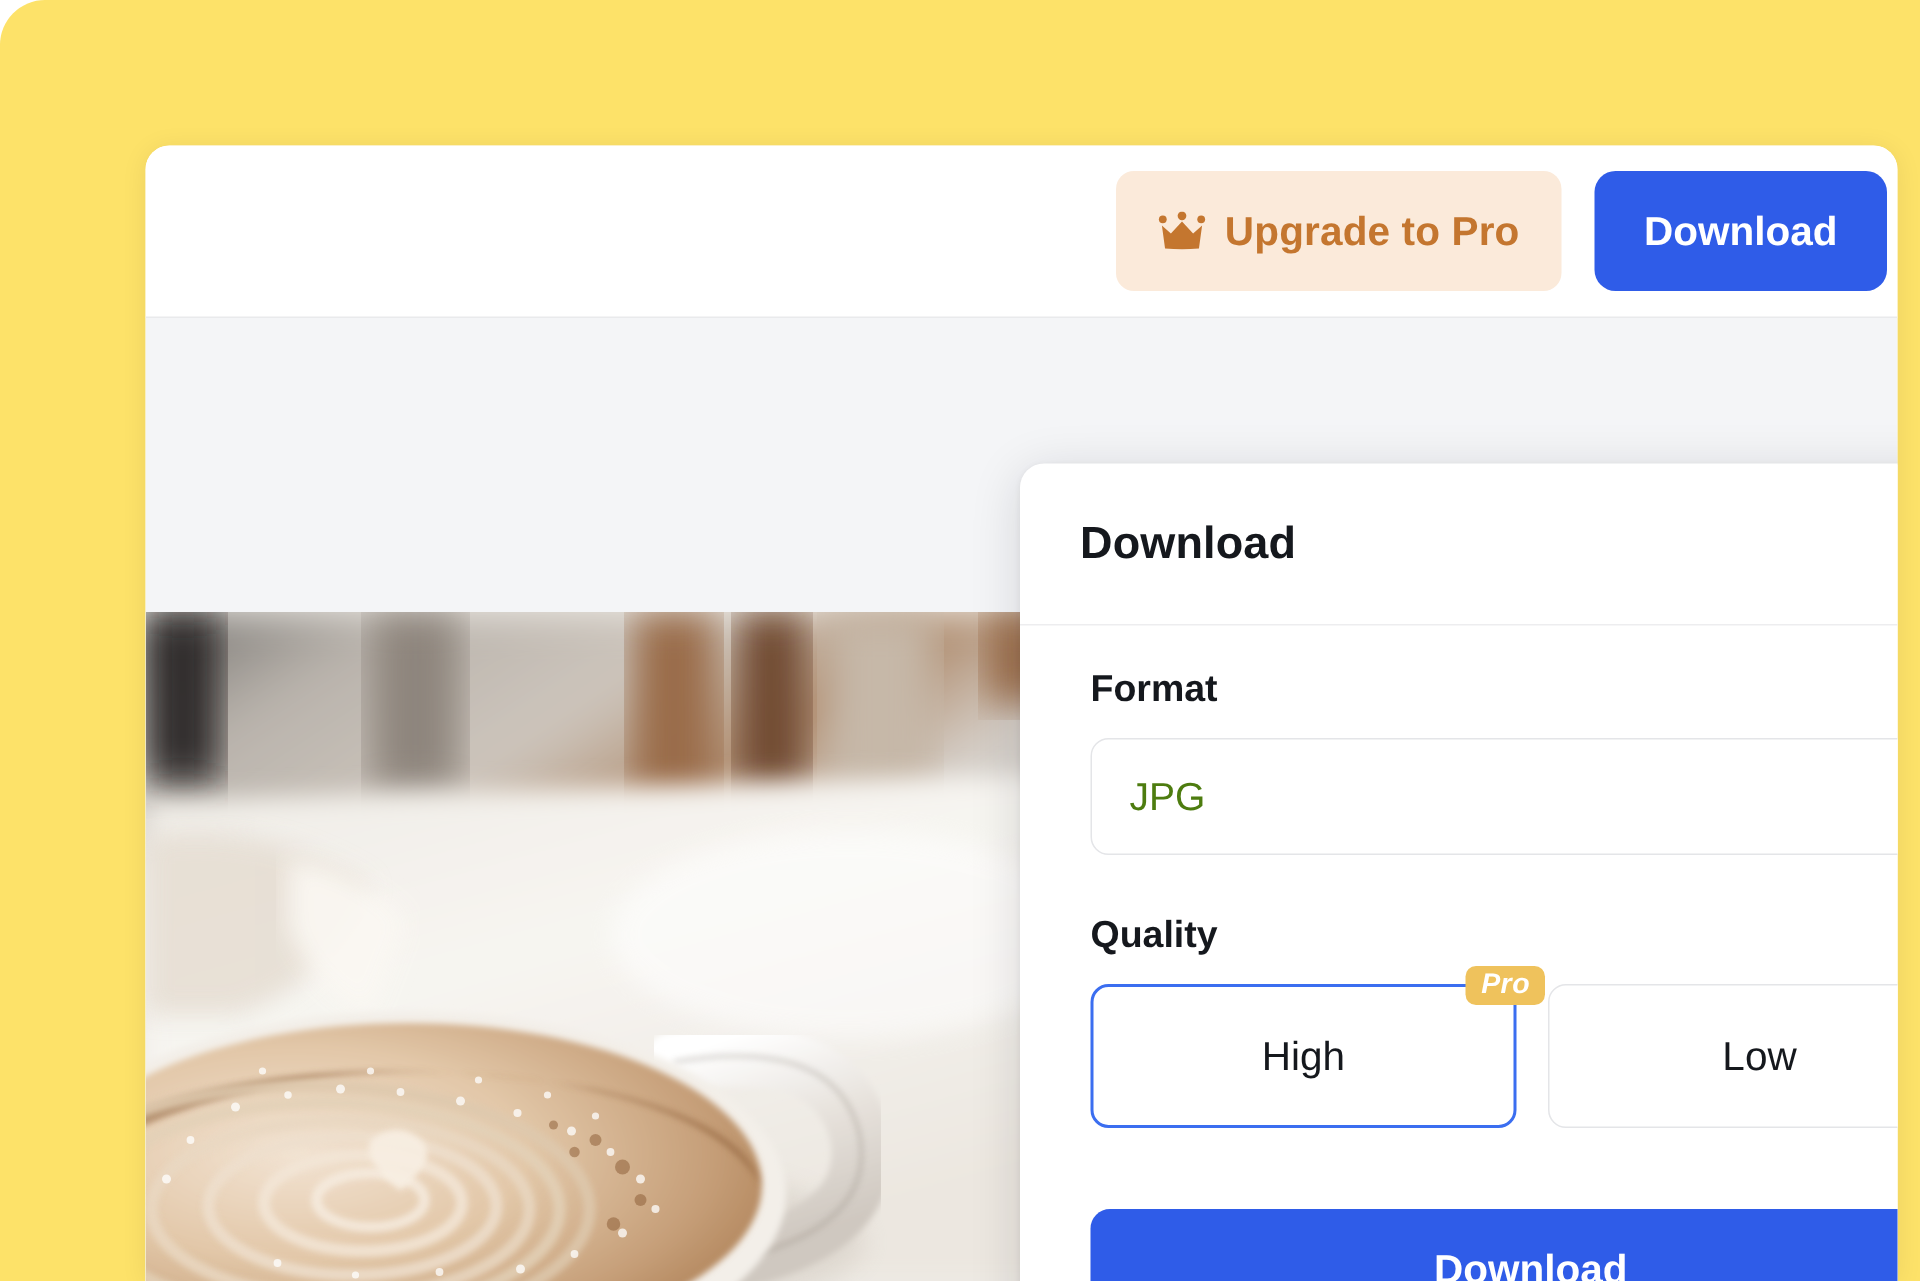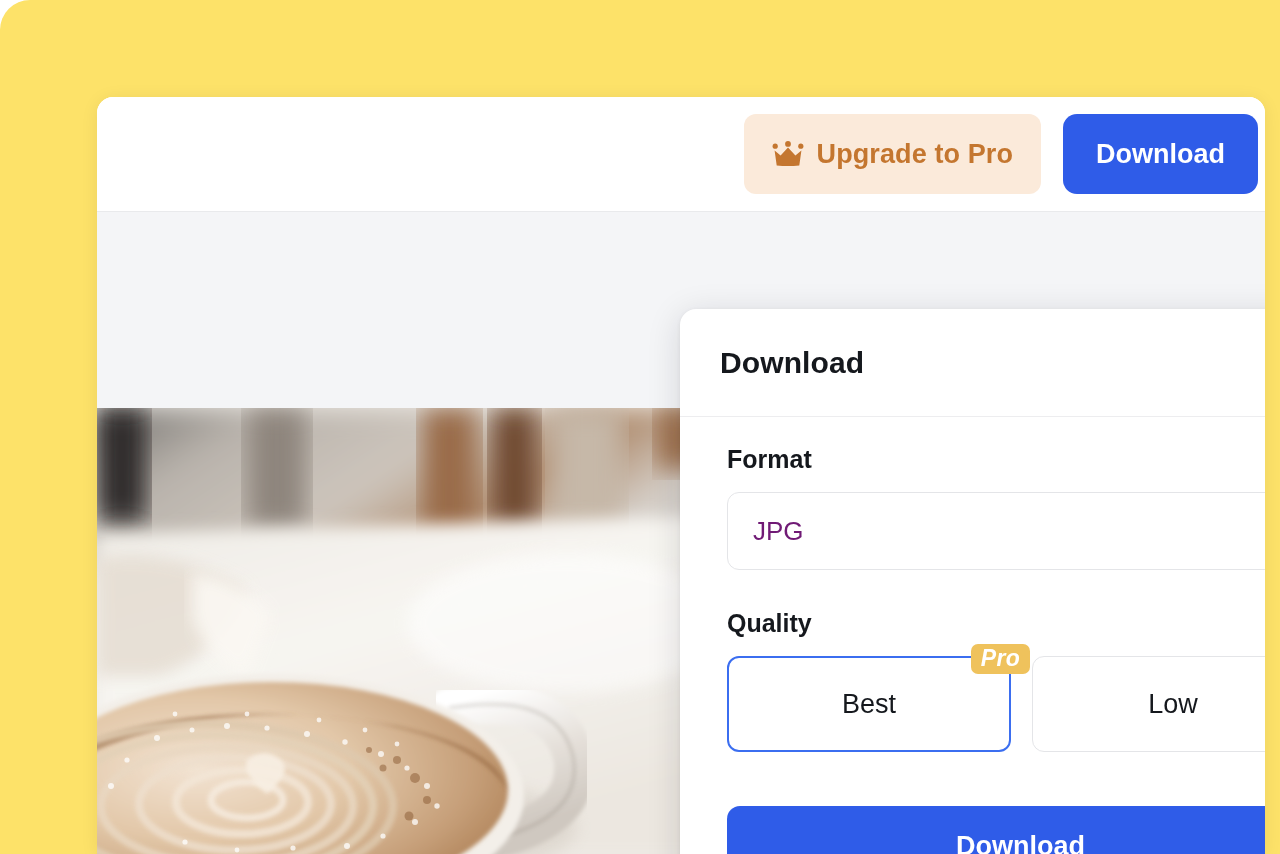--- a/index.html
+++ b/index.html
@@ -180,21 +180,21 @@
     border: 1px solid #e4e5e8;
     border-radius: 12px;
     background: #ffffff;
     display: flex;
     align-items: center;
     justify-content: space-between;
     padding: 0 24px 0 25px;
     box-sizing: border-box;
     cursor: pointer;
   }
-  .select-value { font-size: 26px; color: #701a75; }
+  .select-value { font-size: 26px; color: #4d7c0f; }
   .chevron-icon { width: 26px; height: 26px; display:block; }
 
   .spacer-lg { height: 39px; }
 
   .quality-row {
     display: flex;
     gap: 21px;
   }
   .quality-opt {
     position: relative;
@@ -214,21 +214,21 @@
   }
   .quality-opt.selected {
     border: 2px solid #3b6ef0;
   }
   .pro-badge {
     position: absolute;
     top: -14px;
     right: -21px;
     background: #efc25c;
     color: #ffffff;
-    font-size: 23px;
+    font-size: 19px;
     font-weight: bold;
     font-style: italic;
     border-radius: 7px;
     padding: 3px 10px 4px 10px;
     line-height: 1;
     letter-spacing: .3px;
   }
 
   .download-btn-modal {
     margin-top: 54px;
@@ -409,21 +409,21 @@
           </span>
         </div>
 
         <div class="spacer-lg"></div>
 
         
         <div class="field-label">Quality</div>
         <div class="quality-row">
 
           <button class="quality-opt selected">
-            <span>Best</span>
+            <span>High</span>
             <span class="pro-badge">Pro</span>
           </button>
 
 
           <button class="quality-opt">
             <span>Low</span>
           </button>
         </div>
 
         <button class="download-btn-modal">Download</button>

